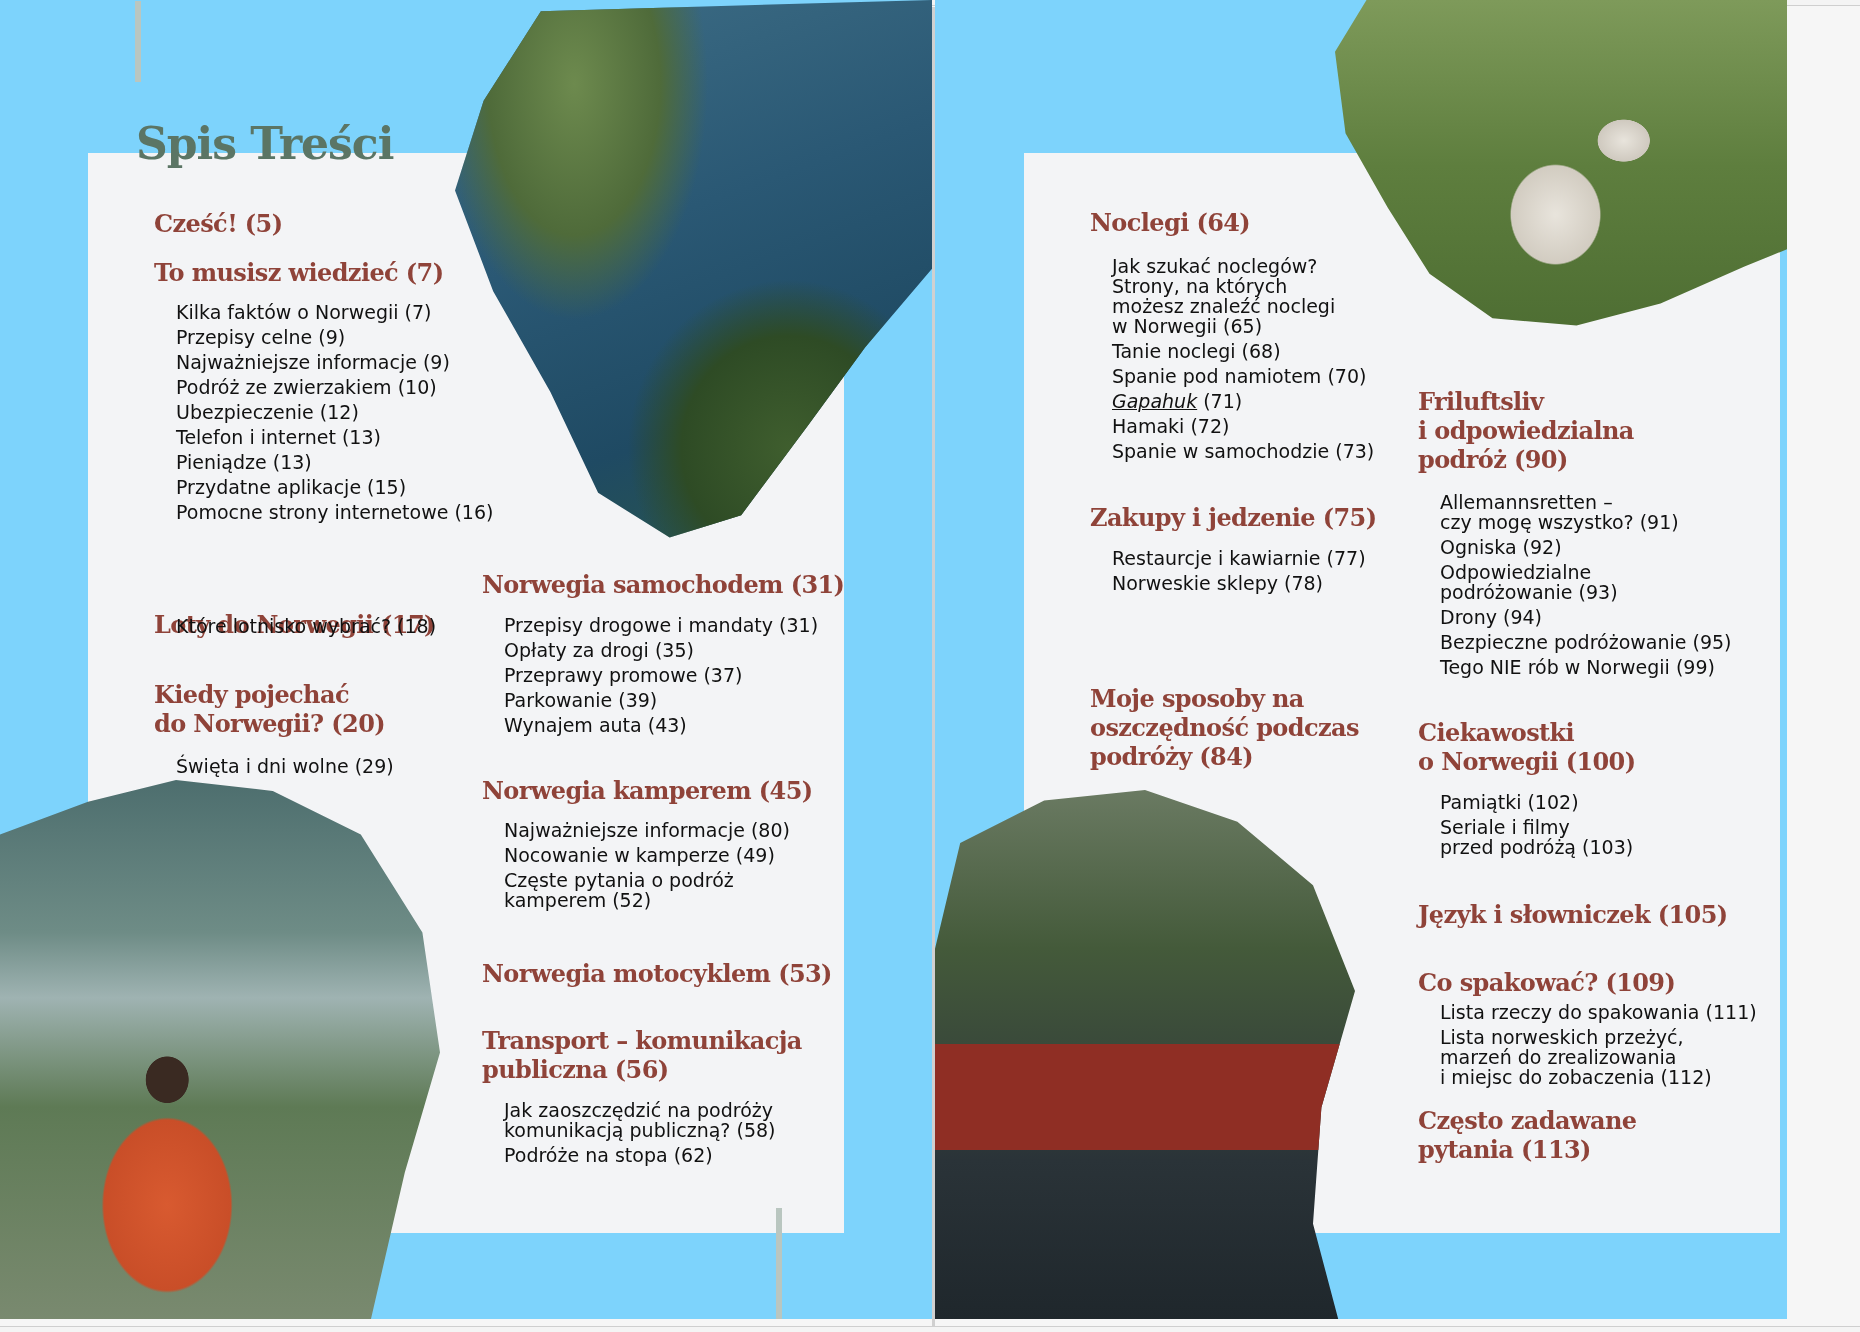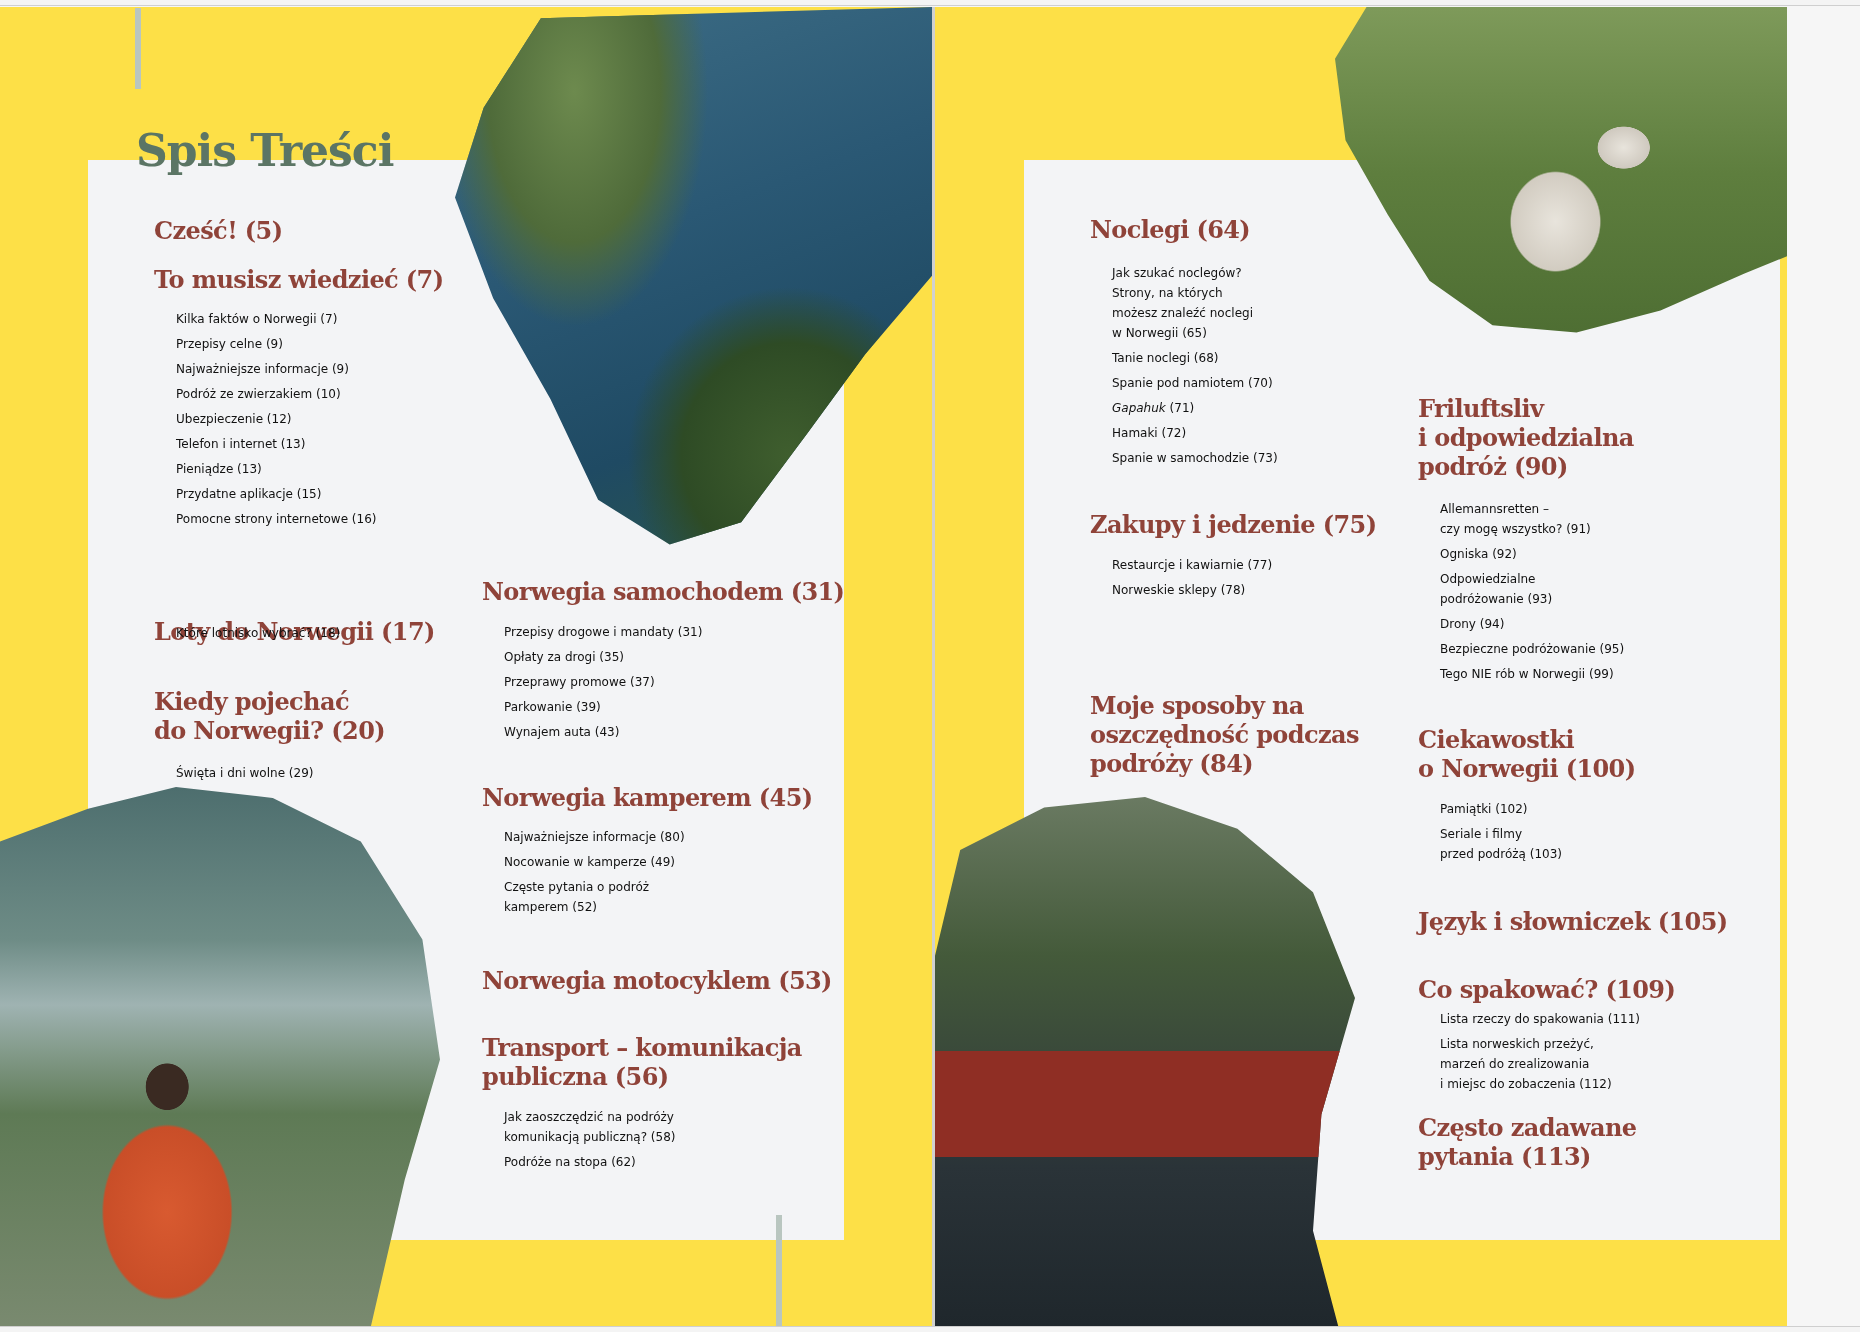--- a/index.html
+++ b/index.html
@@ -1,32 +1,32 @@
 <!DOCTYPE html>
 <html><head>
 <meta charset="utf-8">
 <style>
   * { box-sizing: border-box; margin: 0; padding: 0; }
   html, body { width: 1860px; height: 1332px; overflow: hidden; background: #f6f6f6; }
   body { position: relative; font-family: "DejaVu Sans", sans-serif; }
   .topstrip { position: absolute; left: 0; top: 0; width: 1860px; height: 6px; background: #f4f4f4; border-bottom: 1px solid #cfcfcf; }
   .botstrip { position: absolute; left: 0; top: 1326px; width: 1860px; height: 6px; background: #f4f4f4; border-top: 1px solid #cfcfcf; }
-  .page { position: absolute; top: 7px; height: 1319px; background: #fde047; overflow: hidden; }
+  .page { position: absolute; top: 0; height: 1319px; background: #7dd3fc; overflow: hidden; }
   .page.left { left: 0; width: 932px; }
   .page.right { left: 935px; width: 852px; }
   .gutter { position: absolute; left: 932px; top: 7px; width: 3px; height: 1319px; background: #d0d0d0; }
   .panel { position: absolute; background: #f3f4f6; }
   .vbar { position: absolute; width: 6px; background: #b9c6c0; }
 
   .title { position: absolute; font-family: "DejaVu Serif", serif; font-weight: bold; color: #5b7565; font-size: 44px; letter-spacing: -1px; }
   .h { position: absolute; font-family: "DejaVu Serif", serif; font-weight: bold; color: #8f4339; font-size: 24px; line-height: 29px; letter-spacing: -0.6px; }
-  .items { position: absolute; font-family: "DejaVu Sans", sans-serif; color: #111111; font-size: 12px; line-height: 25px; }
+  .items { position: absolute; font-family: "DejaVu Sans", sans-serif; color: #111111; font-size: 19px; line-height: 25px; }
   .items .it { display: block; white-space: pre-line; }
   .items .it.ml { line-height: 20px; margin: 2px 0 3px 0; }
-  .it em { font-style: italic; }
+  .it em { font-style: italic; text-decoration: underline; }
 
   
   .photo { position: absolute; overflow: hidden; }
   .fjord { left: 455px; top: 0; width: 477px; height: 560px;
     clip-path: polygon(18% 2%, 100% 0, 100% 48%, 86% 62%, 74% 76%, 60% 92%, 45% 96%, 30% 88%, 20% 70%, 8% 52%, 0 34%, 6% 18%);
     background:
       radial-gradient(ellipse 40% 60% at 25% 15%, #6d8a4e 0, #4f6b3a 45%, transparent 70%),
       radial-gradient(ellipse 45% 40% at 70% 80%, #3f5e2e 0, #2e4b25 50%, transparent 75%),
       linear-gradient(160deg, #3e6e86 0%, #2a5874 40%, #1f4a63 70%, #2d5a45 100%); }
   .sheep { left: 400px; top: 0; width: 525px; height: 370px;

